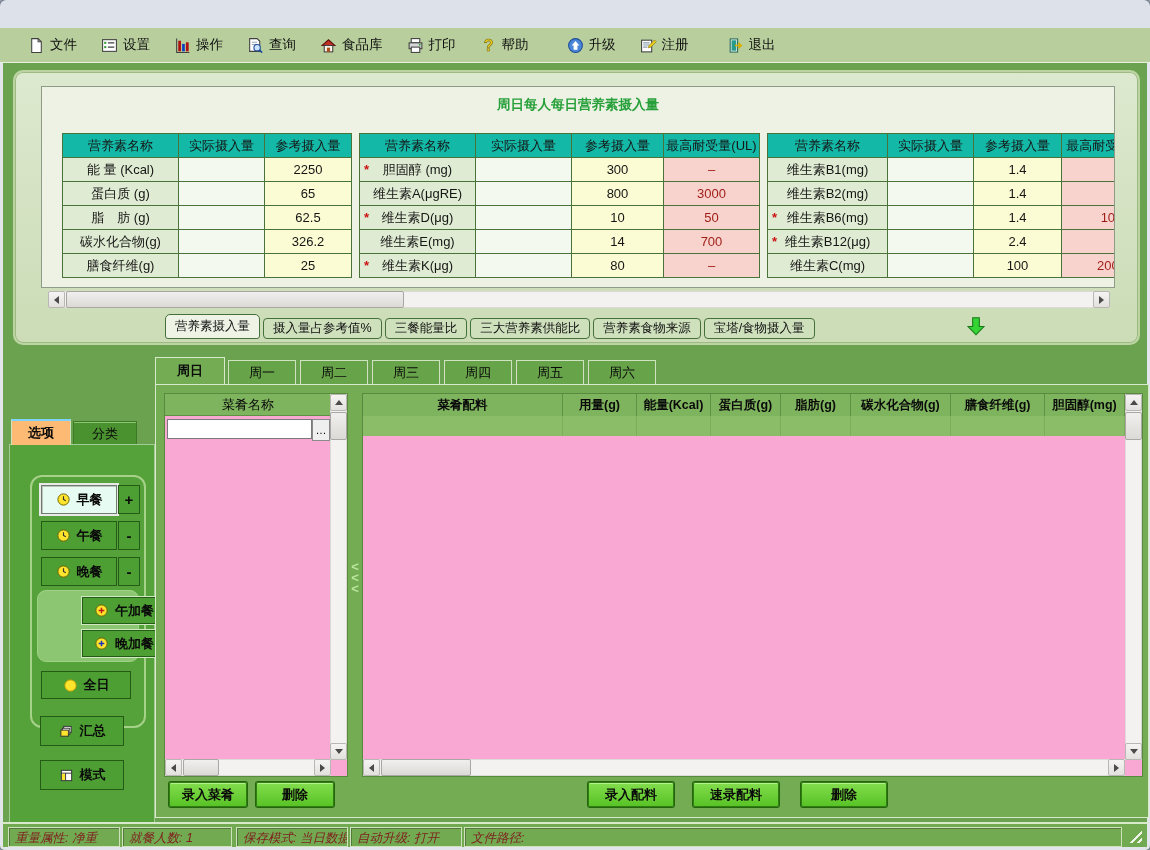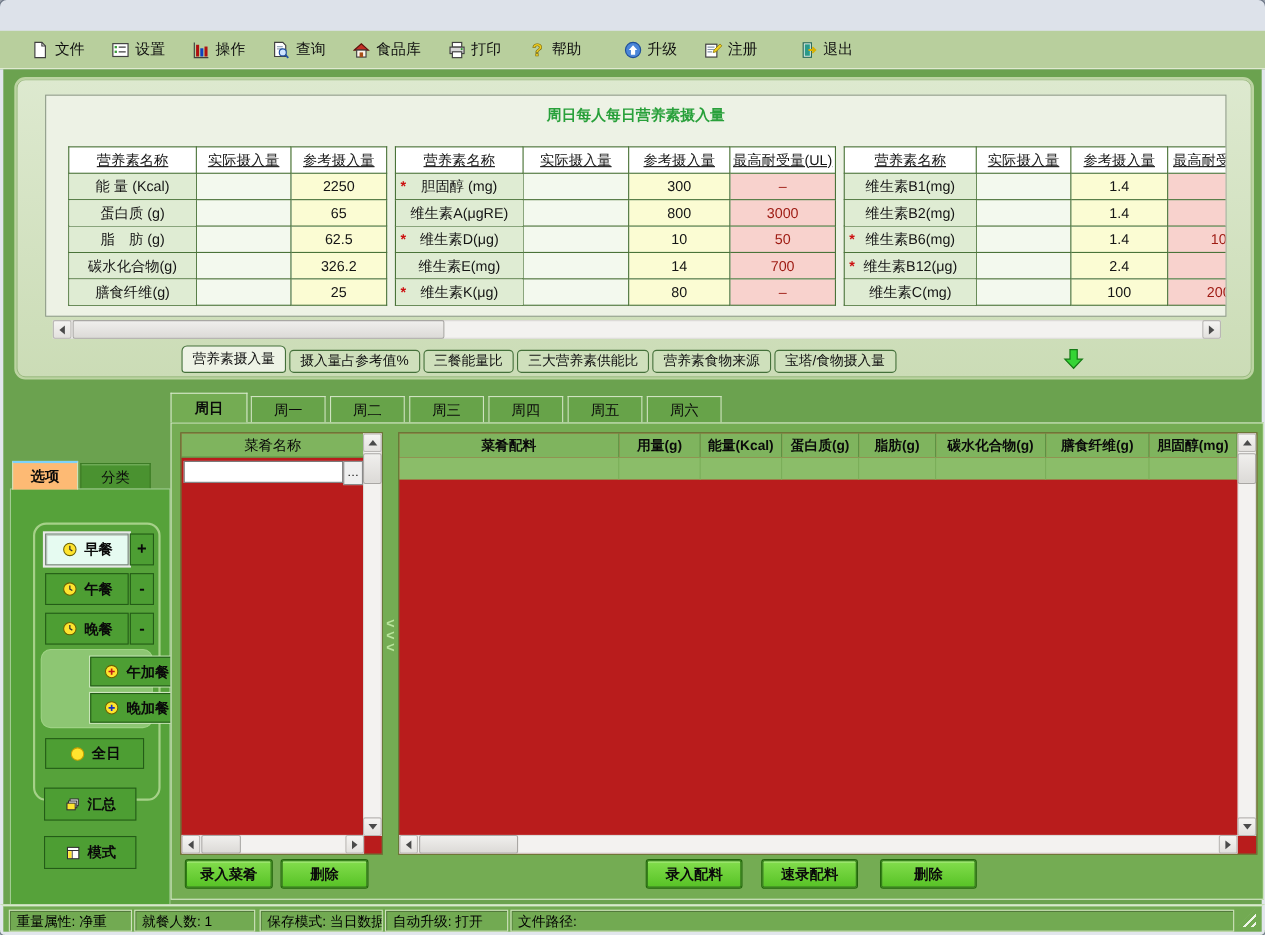--- a/index.html
+++ b/index.html
@@ -26,21 +26,21 @@
 
   
   #body{left:0;top:63px;width:1150px;height:759px;background:#6ba24f;border-left:3px solid #e2e6ec;border-right:3px solid #e2e6ec;}
 
   
   #sum-panel{left:10px;top:7px;width:1127px;height:275px;background:linear-gradient(#dde9cf,#cbdcb6);border:2px solid #bcd4a2;border-radius:10px;box-shadow:inset 0 0 0 1px #9cba81;}
   #white-area{left:26px;top:14px;width:1074px;height:202px;background:#edf2e5;border:1px solid #8e9b86;overflow:hidden;}
   #sum-title{left:0;top:9px;width:100%;text-align:center;font-size:13.5px;font-weight:bold;color:#28a03a;}
   .ntable{border-collapse:collapse;table-layout:fixed;}
   .ntable td{border:1px solid #4a7339;height:24px;padding:0;text-align:center;font-size:13px;color:#151515;white-space:nowrap;overflow:hidden;}
-  .ntable .h{background:#ffffff;text-decoration:underline;}
+  .ntable .h{background:#14b8a6;}
   .ntable .name{background:#dfecd3;position:relative;}
   .ntable .act{background:#f3f9ee;}
   .ntable .ref{background:#fbfcd3;}
   .ntable .ul{background:#f8d2cd;color:#9e1b13;}
   .star{position:absolute;left:4px;top:5px;color:#cc1111;font-weight:bold;font-size:13px;line-height:13px;}
 
   
   .sb{background:#f3f2f0;box-shadow:inset 0 0 0 1px #dcdad7;}
   .sb-btn{position:absolute;width:17px;height:17px;background:linear-gradient(#f5f4f2,#e3e1de);border:1px solid #b9b7b4;border-radius:2px;display:flex;align-items:center;justify-content:center;}
   .sb-thumb{position:absolute;background:linear-gradient(#f0efed,#dcdad7);border:1px solid #a9a7a4;border-radius:2px;}
@@ -68,31 +68,31 @@
   .small-btn{position:absolute;width:22px;height:29px;background:#4d9e33;border:1px solid #245c17;color:#0a0a0a;font-weight:bold;font-size:15px;display:flex;align-items:center;justify-content:center;}
   #extra-panel{left:5px;top:113px;width:102px;height:72px;background:#8dc673;border-radius:9px;border:1px solid #9ed284;}
   .xbtn{box-shadow:0 0 0 1px #cfe8c0;margin-left:36px;}
 
   
   .day-tab{position:absolute;background:#67a349;border:1px solid #cfe3c0;border-bottom:none;font-size:13px;color:#0a0a0a;display:flex;align-items:center;justify-content:center;}
   .day-tab.active{background:#74ac53;font-weight:bold;border:1px solid #d8e9cc;border-bottom:none;z-index:3;}
   #content{left:152px;top:321px;width:994px;height:434px;background:#74ac53;border:1px solid #d8e9cc;}
   
 
-  .panel{position:absolute;background:#b91c1c;border:1px solid #578a3e;}
+  .panel{position:absolute;background:#f9a8d4;border:1px solid #578a3e;}
   .grid-head{position:absolute;background:#7fb45e;display:flex;align-items:center;justify-content:center;font-size:13px;color:#0a0a0a;border-bottom:1px solid #5e9143;}
   .col-head{height:22px;background:#7fb45e;border-right:1px solid #5e9143;display:flex;align-items:center;justify-content:center;font-size:12.5px;color:#0a0a0a;white-space:nowrap;overflow:hidden;flex:none;}
   .sel-cell{height:20px;border-right:1px solid #7bae59;flex:none;}
   #splitter{display:flex;flex-direction:column;align-items:center;color:#b9e59c;font-weight:bold;font-size:13px;line-height:11px;}
 
   .action-btn{position:absolute;height:25px;background:linear-gradient(#83dd4d,#58c326);border:1px solid #2f7d13;box-shadow:0 0 0 1px #23660c, inset 0 1px 0 #b4f08c;font-size:13px;font-weight:bold;color:#0a0a0a;display:flex;align-items:center;justify-content:center;border-radius:2px;}
 
   
   #statusbar{left:0;top:822px;width:1150px;height:28px;background:#72aa52;border-top:2px solid #d8e9cc;border-left:3px solid #e2e6ec;border-right:3px solid #e2e6ec;border-bottom:3px solid #e2e6ec;}
-  .status-seg{position:absolute;top:3px;height:20px;border:1px solid #cfe2bd;box-shadow:inset 1px 1px 0 rgba(0,0,0,.28);font-size:12.5px;color:#000000;padding:2px 6px;white-space:nowrap;overflow:hidden;}
+  .status-seg{position:absolute;top:3px;height:20px;border:1px solid #cfe2bd;box-shadow:inset 1px 1px 0 rgba(0,0,0,.28);font-size:12.5px;color:#7f1d1d;padding:2px 6px;white-space:nowrap;overflow:hidden;font-style:italic;}
   #grip{right:5px;bottom:4px;width:17px;height:17px;background:repeating-linear-gradient(135deg,#eef4e8 0 2px,rgba(0,0,0,0) 2px 5px);clip-path:polygon(100% 0,100% 100%,0 100%);}
 
   input.dish{border:1px solid #7a7a7a;height:20px;padding:1px 3px;font-size:13px;}
 </style>
 </head>
 <body>
 
 <div id="win">
 
 

